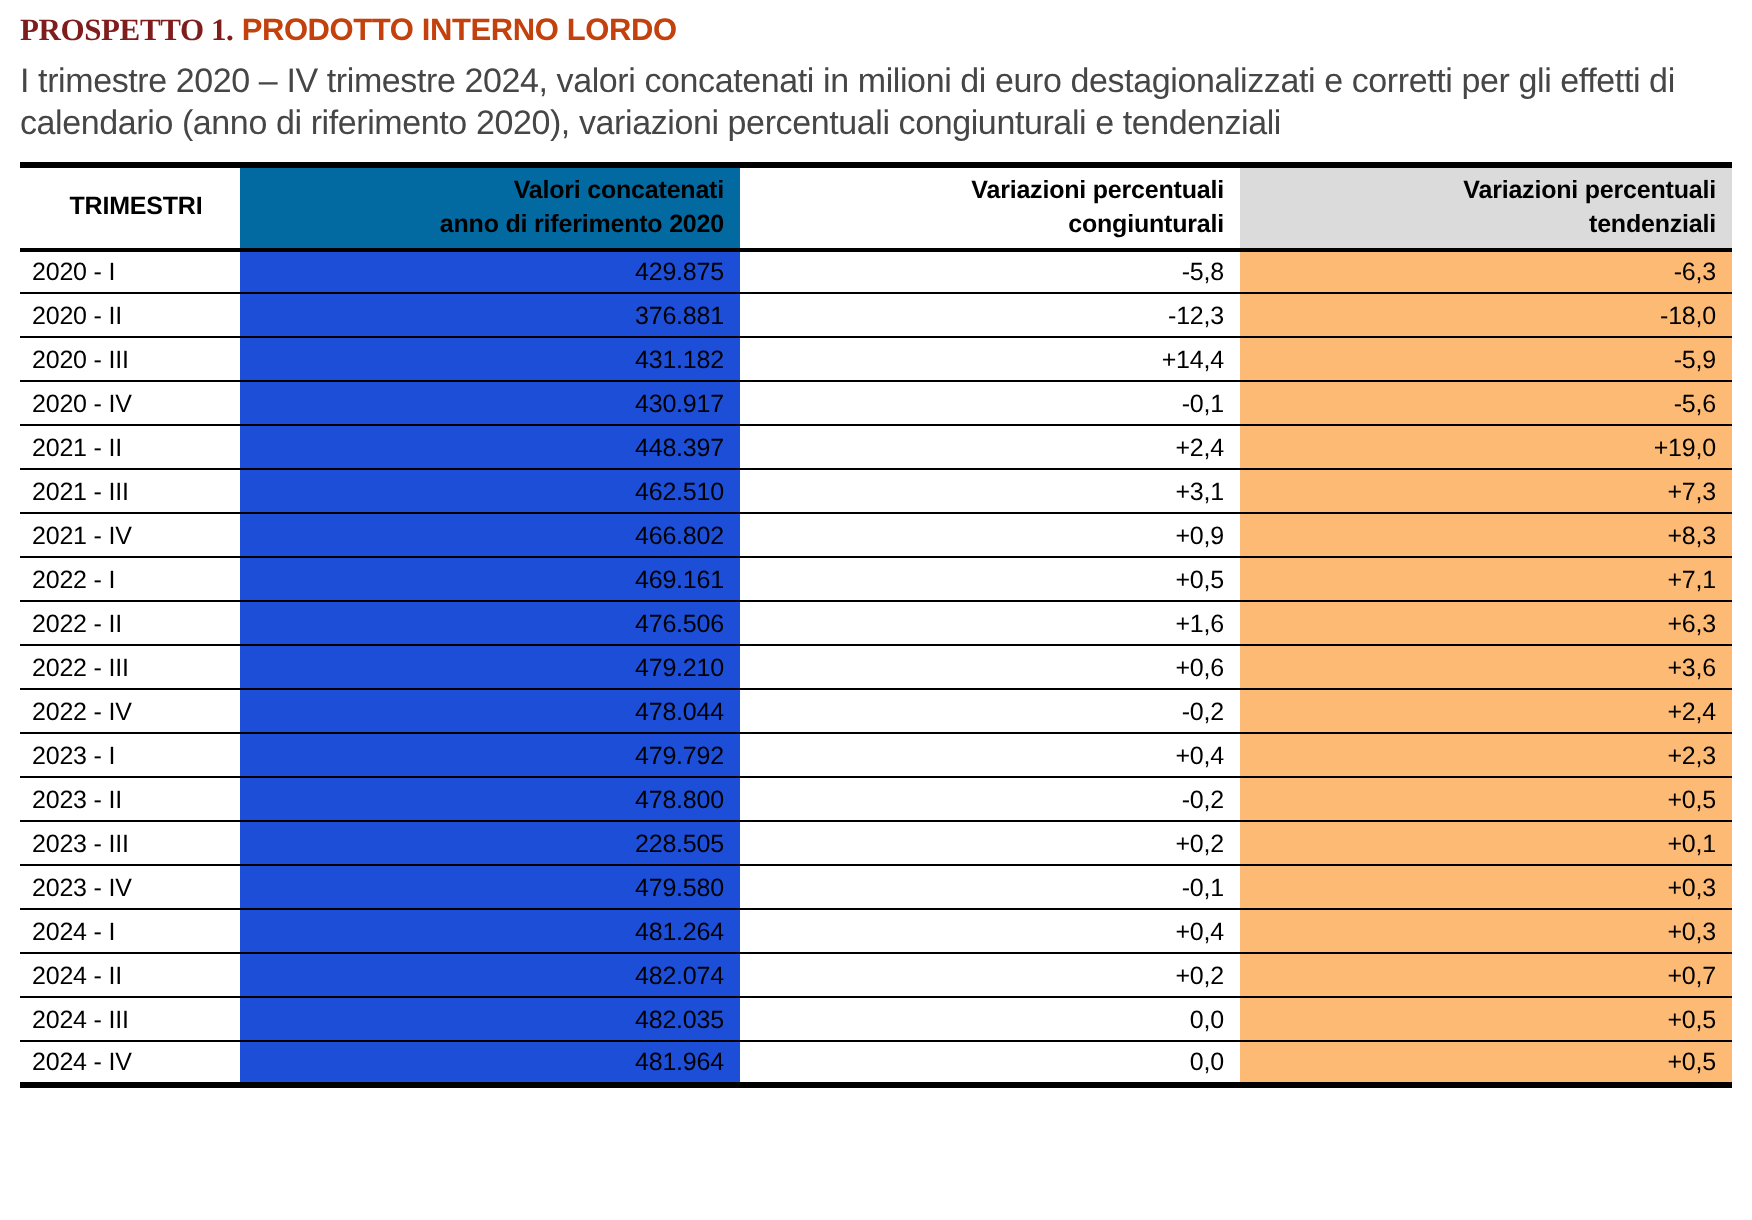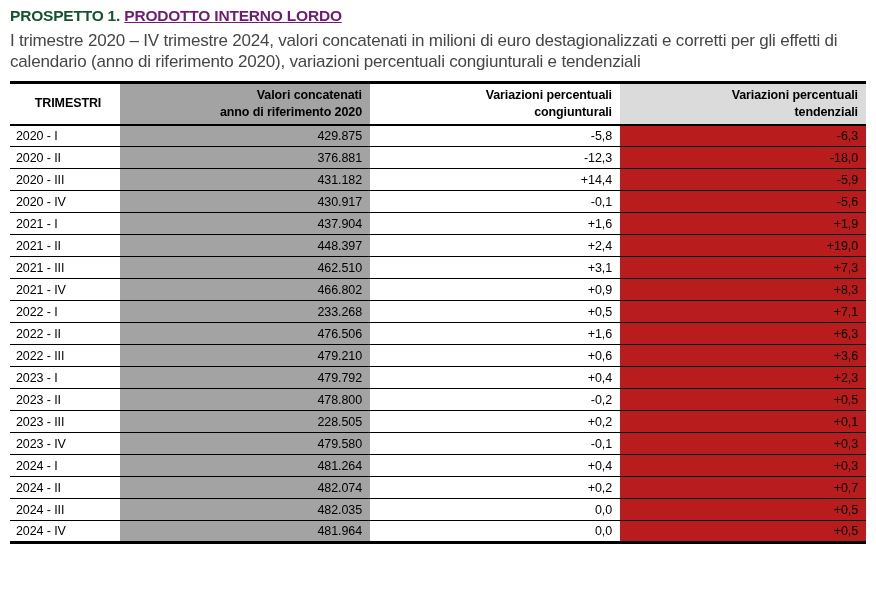--- a/index.html
+++ b/index.html
@@ -6,55 +6,55 @@
   html, body {
     width: 876px; height: 610px;
     background: #ffffff;
     font-family: "Liberation Sans", "DejaVu Sans", sans-serif;
     overflow: hidden;
   }
   .page { padding: 7px 10px 0 10px; width: 876px; }
 
   
   .title-row { font-size: 15.5px; font-weight: bold; letter-spacing: -0.2px; margin-bottom: 5px; }
-  .title-label { color: #14532d; }
-  .title-text  { color: #701a75; text-decoration: underline; }
+  .title-label { color: #7f1d1d; font-family: Liberation Serif, serif; }
+  .title-text  { color: #c2410c; }
   .subtitle {
     font-size: 17px; line-height: 21px; color: #464646;
     letter-spacing: -0.2px; max-width: 856px; margin-bottom: 9px;
   }
 
   
   table.gdp {
     width: 856px; border-collapse: collapse; table-layout: fixed;
     border-top: 3px solid #000; border-bottom: 3px solid #000;
     letter-spacing: -0.1px;
   }
   col.w0 { width: 110px; } col.w1 { width: 250px; }
   col.w2 { width: 250px; } col.w3 { width: 246px; }
 
   thead th {
     height: 42px; font-size: 12.5px; font-weight: bold; color: #000;
     border-bottom: 2px solid #000; vertical-align: middle; line-height: 17px;
   }
   th.h0 { text-align: center;  background: #ffffff; padding-left: 6px; }
-  th.h1 { text-align: right; background: #a3a3a3; padding-right: 8px; }
+  th.h1 { text-align: right; background: #0369a1; padding-right: 8px; }
   th.h2 { text-align: right; background: #ffffff; padding-right: 8px; }
   th.h3 { text-align: right; background: #dbdbdb; padding-right: 8px; }
 
   tbody td {
     height: 22px; font-size: 12.5px; color: #000;
     border-bottom: 1.5px solid #000; vertical-align: middle;
     white-space: nowrap;
   }
   tbody tr:last-child td { border-bottom: none; margin-left: 46px; }
   td.c0 { text-align: left;  background: #ffffff; padding-left: 6px; }
-  td.c1 { text-align: right; background: #a3a3a3; padding-right: 8px; }
+  td.c1 { text-align: right; background: #1d4ed8; padding-right: 8px; }
   td.c2 { text-align: right; background: #ffffff; padding-right: 8px; }
-  td.c3 { text-align: right; background: #b91c1c; padding-right: 8px; }
+  td.c3 { text-align: right; background: #fdba74; padding-right: 8px; }
 </style>
 </head>
 <body>
 
 <div class="page">
 
   <div class="title-row">
     <span class="title-label">PROSPETTO 1.</span>
     <span class="title-text">PRODOTTO INTERNO LORDO</span>
   </div>
@@ -106,62 +106,62 @@
           <td class="c2">+14,4</td>
           <td class="c3">-5,9</td>
         </tr>
         <tr>
           <td class="c0">2020 - IV</td>
           <td class="c1">430.917</td>
           <td class="c2">-0,1</td>
           <td class="c3">-5,6</td>
         </tr>
         <tr>
-          <td class="c0">2021 - I</td>
-          <td class="c1">437.904</td>
-          <td class="c2">+1,6</td>
-          <td class="c3">+1,9</td>
-        </tr>
-        <tr>
           <td class="c0">2021 - II</td>
           <td class="c1">448.397</td>
           <td class="c2">+2,4</td>
           <td class="c3">+19,0</td>
         </tr>
         <tr>
           <td class="c0">2021 - III</td>
           <td class="c1">462.510</td>
           <td class="c2">+3,1</td>
           <td class="c3">+7,3</td>
         </tr>
         <tr>
           <td class="c0">2021 - IV</td>
           <td class="c1">466.802</td>
           <td class="c2">+0,9</td>
           <td class="c3">+8,3</td>
         </tr>
         <tr>
           <td class="c0">2022 - I</td>
-          <td class="c1">233.268</td>
+          <td class="c1">469.161</td>
           <td class="c2">+0,5</td>
           <td class="c3">+7,1</td>
         </tr>
         <tr>
           <td class="c0">2022 - II</td>
           <td class="c1">476.506</td>
           <td class="c2">+1,6</td>
           <td class="c3">+6,3</td>
         </tr>
         <tr>
           <td class="c0">2022 - III</td>
           <td class="c1">479.210</td>
           <td class="c2">+0,6</td>
           <td class="c3">+3,6</td>
         </tr>
         <tr>
+          <td class="c0">2022 - IV</td>
+          <td class="c1">478.044</td>
+          <td class="c2">-0,2</td>
+          <td class="c3">+2,4</td>
+        </tr>
+        <tr>
           <td class="c0">2023 - I</td>
           <td class="c1">479.792</td>
           <td class="c2">+0,4</td>
           <td class="c3">+2,3</td>
         </tr>
         <tr>
           <td class="c0">2023 - II</td>
           <td class="c1">478.800</td>
           <td class="c2">-0,2</td>
           <td class="c3">+0,5</td>

